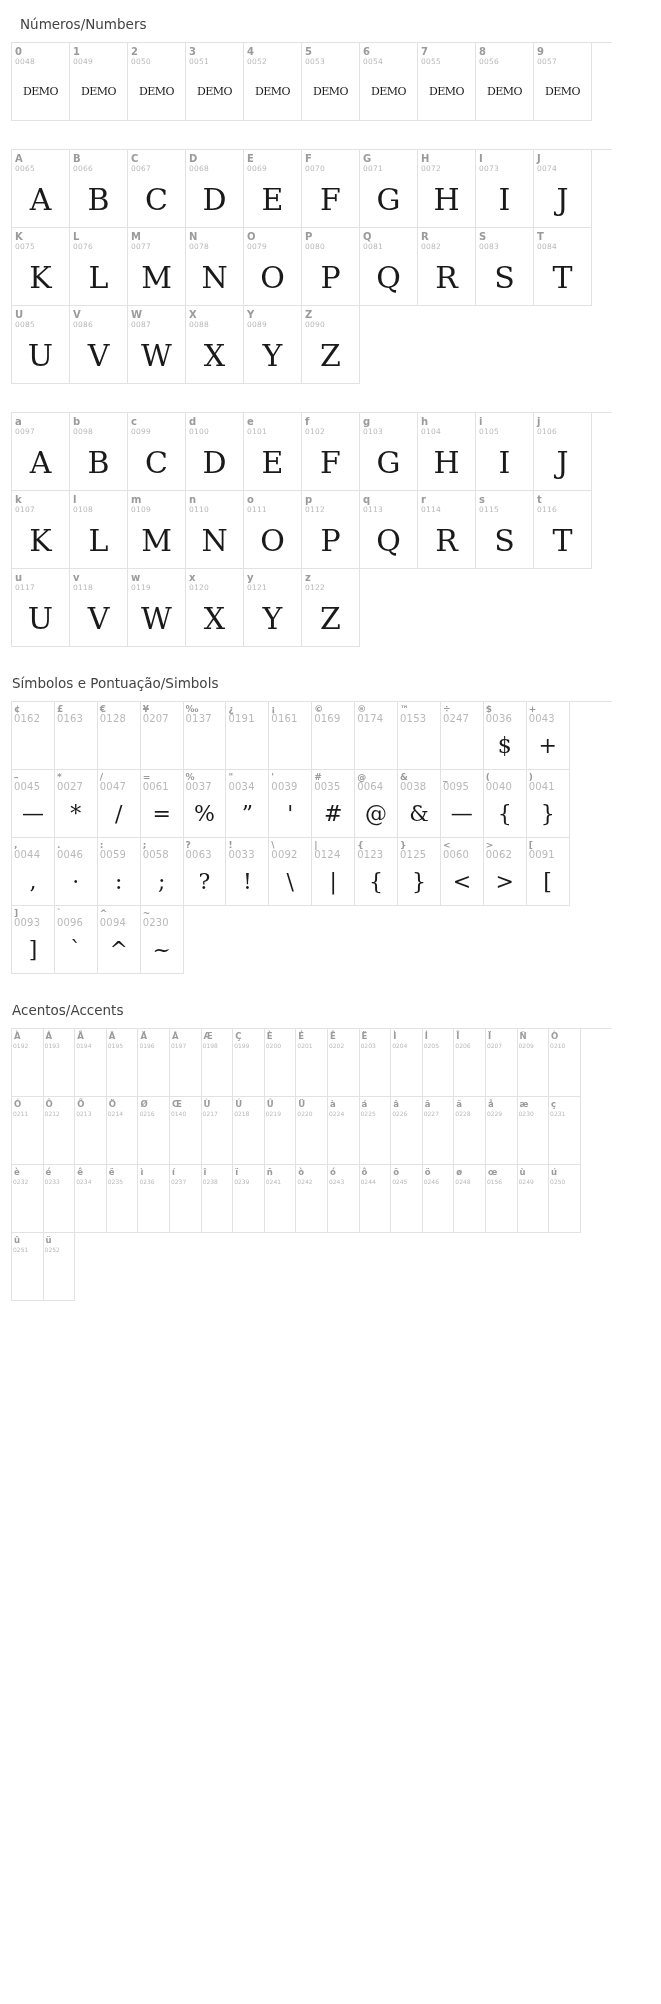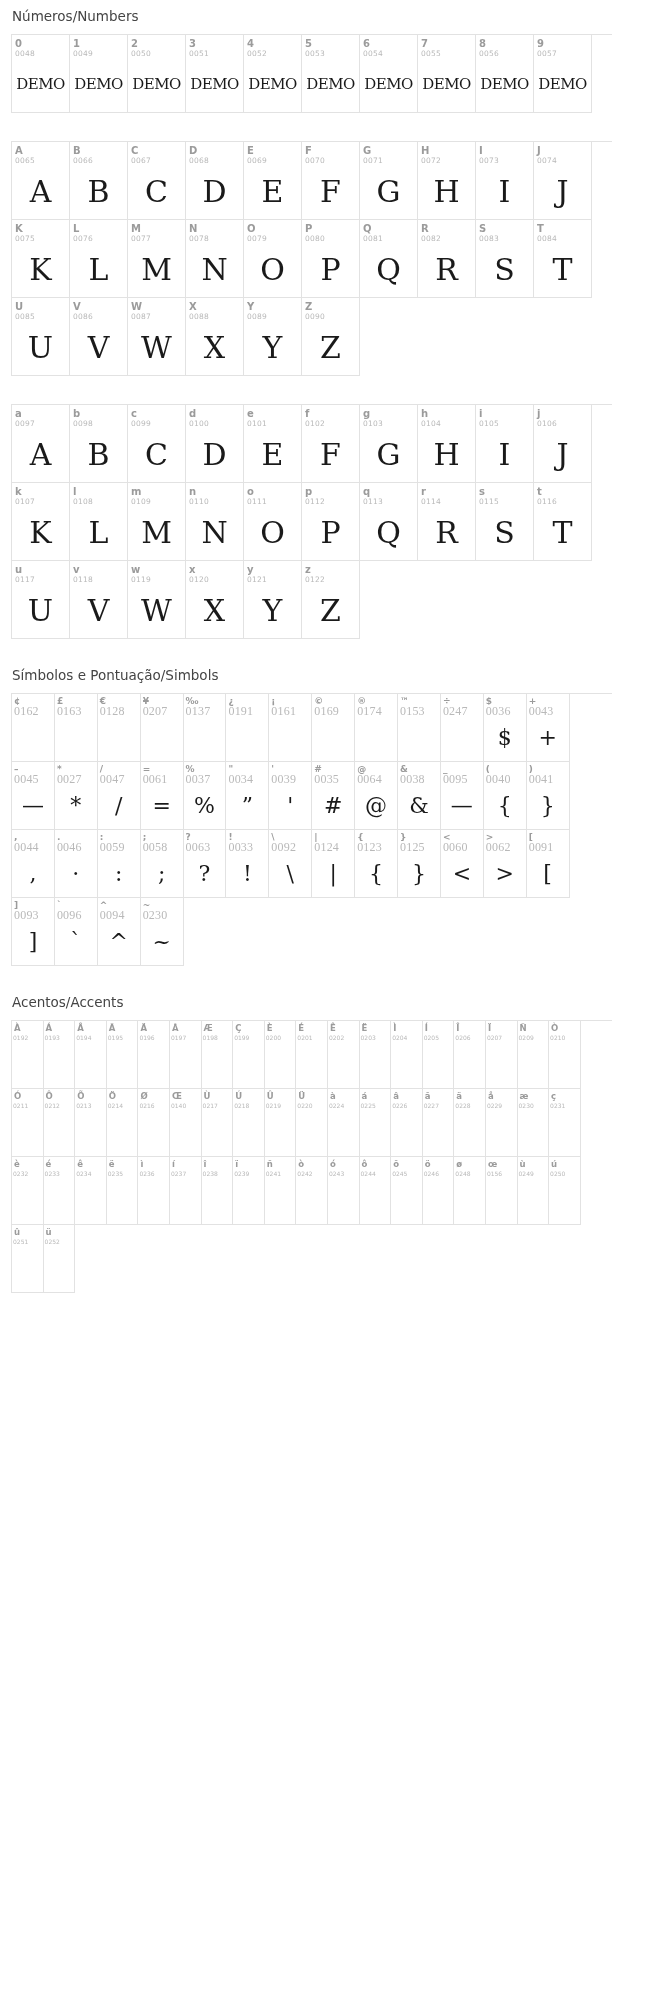--- a/index.html
+++ b/index.html
@@ -23,21 +23,22 @@
   }
   .section-title {
     font-size: 13.5px;
     color: #444444;
     font-family: "DejaVu Sans", sans-serif;
     padding: 0 0 10px 12px;
     margin: 0;
     font-weight: normal;
   }
   .first-title {
-    padding-top: 8px;
+    padding-top: 16px;
+    margin-left: 8px;
   }
   .glyph-grid {
     display: flex;
     flex-wrap: wrap;
     margin-left: 11px;
     border-top: 1px solid #e2e2e2;
     border-left: 1px solid #e2e2e2;
     width: 601px;
     box-sizing: border-box;
   }
@@ -74,21 +75,21 @@
   .grid-8 .cell {
     width: 58px;
     height: 78px;
   }
   .grid-8 .sample {
     font-size: 24px;
     line-height: 52px;
     font-family: "DejaVu Serif", serif;
   }
   .grid-8 .sample.demo {
-    font-size: 15px;
+    font-size: 11px;
     letter-spacing: -0.5px;
   }
   .grid-8 .sample.letter {
     font-size: 30px;
     line-height: 54px;
     font-family: "DejaVu Serif", serif;
   }
 
   
   .grid-14 {
@@ -97,24 +98,23 @@
   .grid-14 .cell {
     width: 42.9px;
     height: 68px;
   }
   .grid-14 .cell .char {
     font-size: 9px;
     padding: 2px 0 0 2px;
     font-weight: bold;
   }
   .grid-14 .cell .code {
-    font-size: 12px;
+    font-size: 10px;
     padding-left: 2px;
     line-height: 8px;
-    font-family: Liberation Serif, serif;
   }
   .grid-14 .sample {
     font-size: 22px;
     line-height: 46px;
   }
 
   
   .grid-19 {
     width: 601px;
   }

